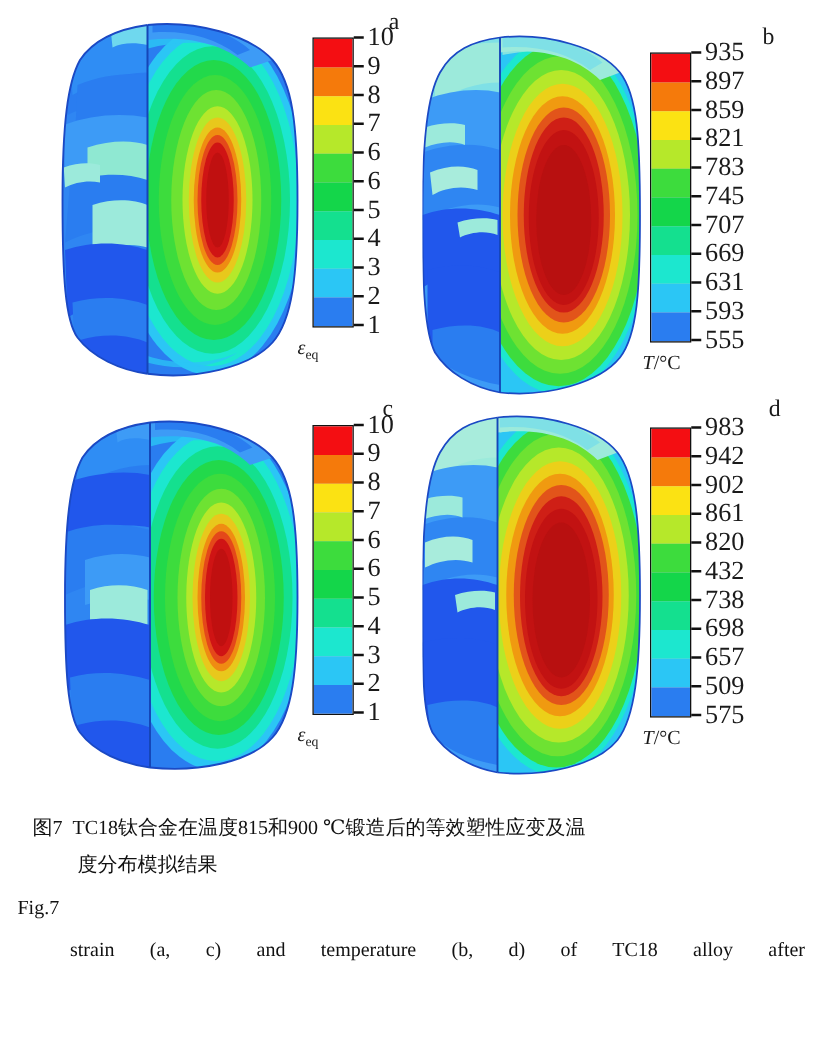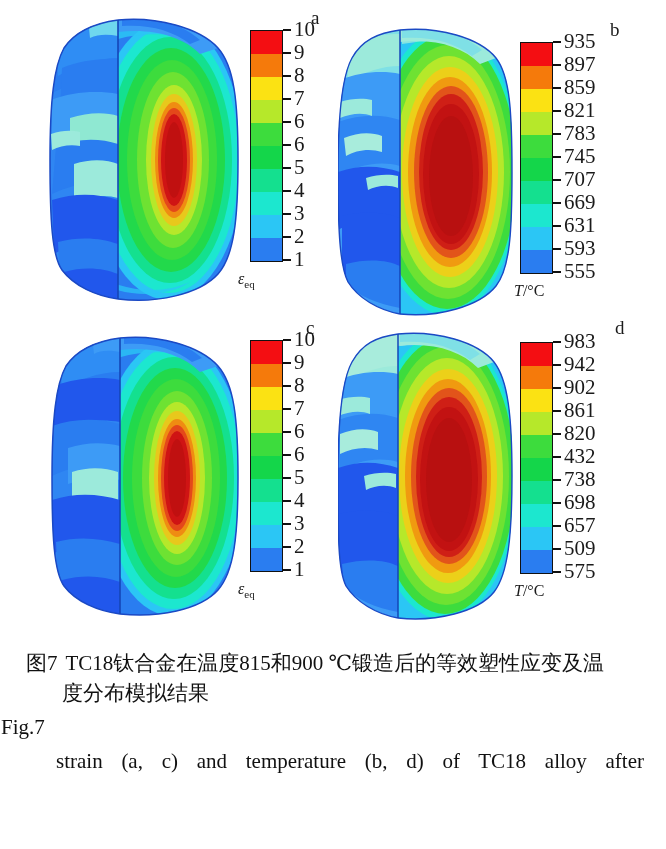--- a/index.html
+++ b/index.html
@@ -55,33 +55,33 @@
     white-space:nowrap;
     text-align:left;
     font-family:"Liberation Serif","DejaVu Serif",serif;
   }
   .cbar-title i { font-style:italic; }
   .cbar-title sub { font-size:11px; font-style:normal; }
 
   
   #caption {
     position:absolute; left:0; top:648px; width:666px;
-    font-size:21px; line-height:30px;
+    font-size:16px; line-height:30px;
     color:#111;
   }
   .cap-cn {
     display:flex; padding-left:26px; text-indent:0;
     font-family:"Liberation Serif","DejaVu Serif",serif;
   }
   .cap-cn .cap-lbl { flex:0 0 auto; margin-right:8px; }
   .cap-cn .cap-body { flex:1 1 auto; }
   .cap-cn-2 { padding-left:62px; }
 
   .cap-en {
-    display:flex; padding-left:1px; padding-right:22px; margin-top:4px;
+    display:flex; padding-left:14px; padding-right:22px; margin-top:4px;
   }
   .cap-en .cap-lbl { flex:0 0 auto; margin-right:9px; }
   .cap-en .cap-body { flex:1 1 auto; }
   .cap-en .line-just {
     text-align:justify; text-align-last:justify;
     white-space:normal;
   }
   .cap-en .line-last { text-align:left; text-align-last:left; }
   .cap-hang { padding-left:56px; }
 </style>

